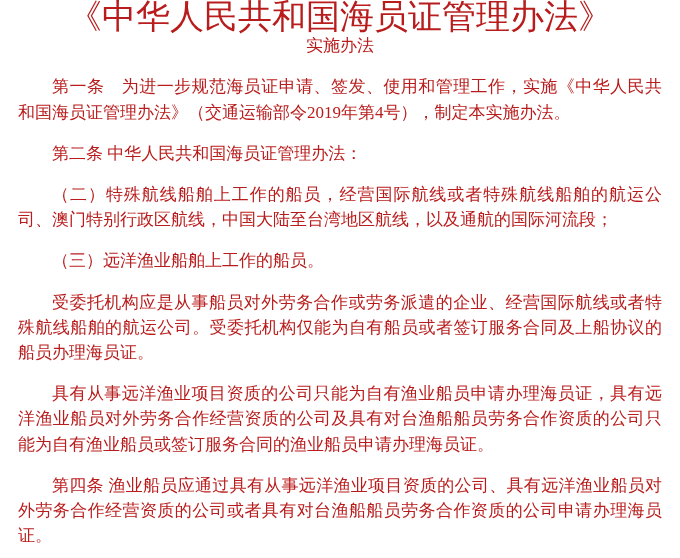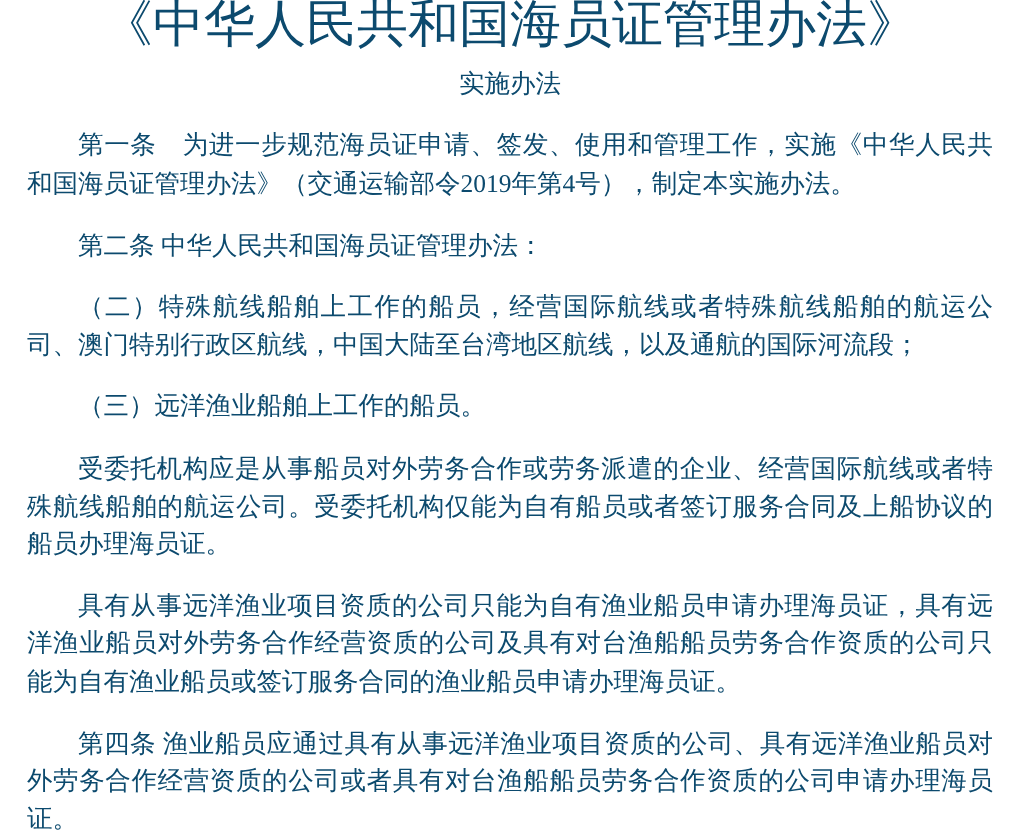--- a/index.html
+++ b/index.html
@@ -13,31 +13,31 @@
     overflow: hidden;
   }
   .doc-page {
     box-sizing: border-box;
     width: 680px;
     height: 558px;
     padding: 4px 2px 0 2px;
     font-family: "Liberation Serif", "DejaVu Serif", serif;
     font-size: 17px;
     line-height: 25.2px;
-    color: #0c4a6e;
+    color: #b91c1c;
     background: #ffffff;
   }
   .doc-title {
     text-align: center;
     font-weight: normal;
     margin: 0;
   }
   .doc-subtitle {
     text-align: center;
-    margin: 14px;
+    margin: 4px;
   }
   .doc-para {
     margin: 16px;
     text-indent: 2em;
     text-align: justify;
     word-break: break-all;
   }
 </style>
 </head>
 <body>

